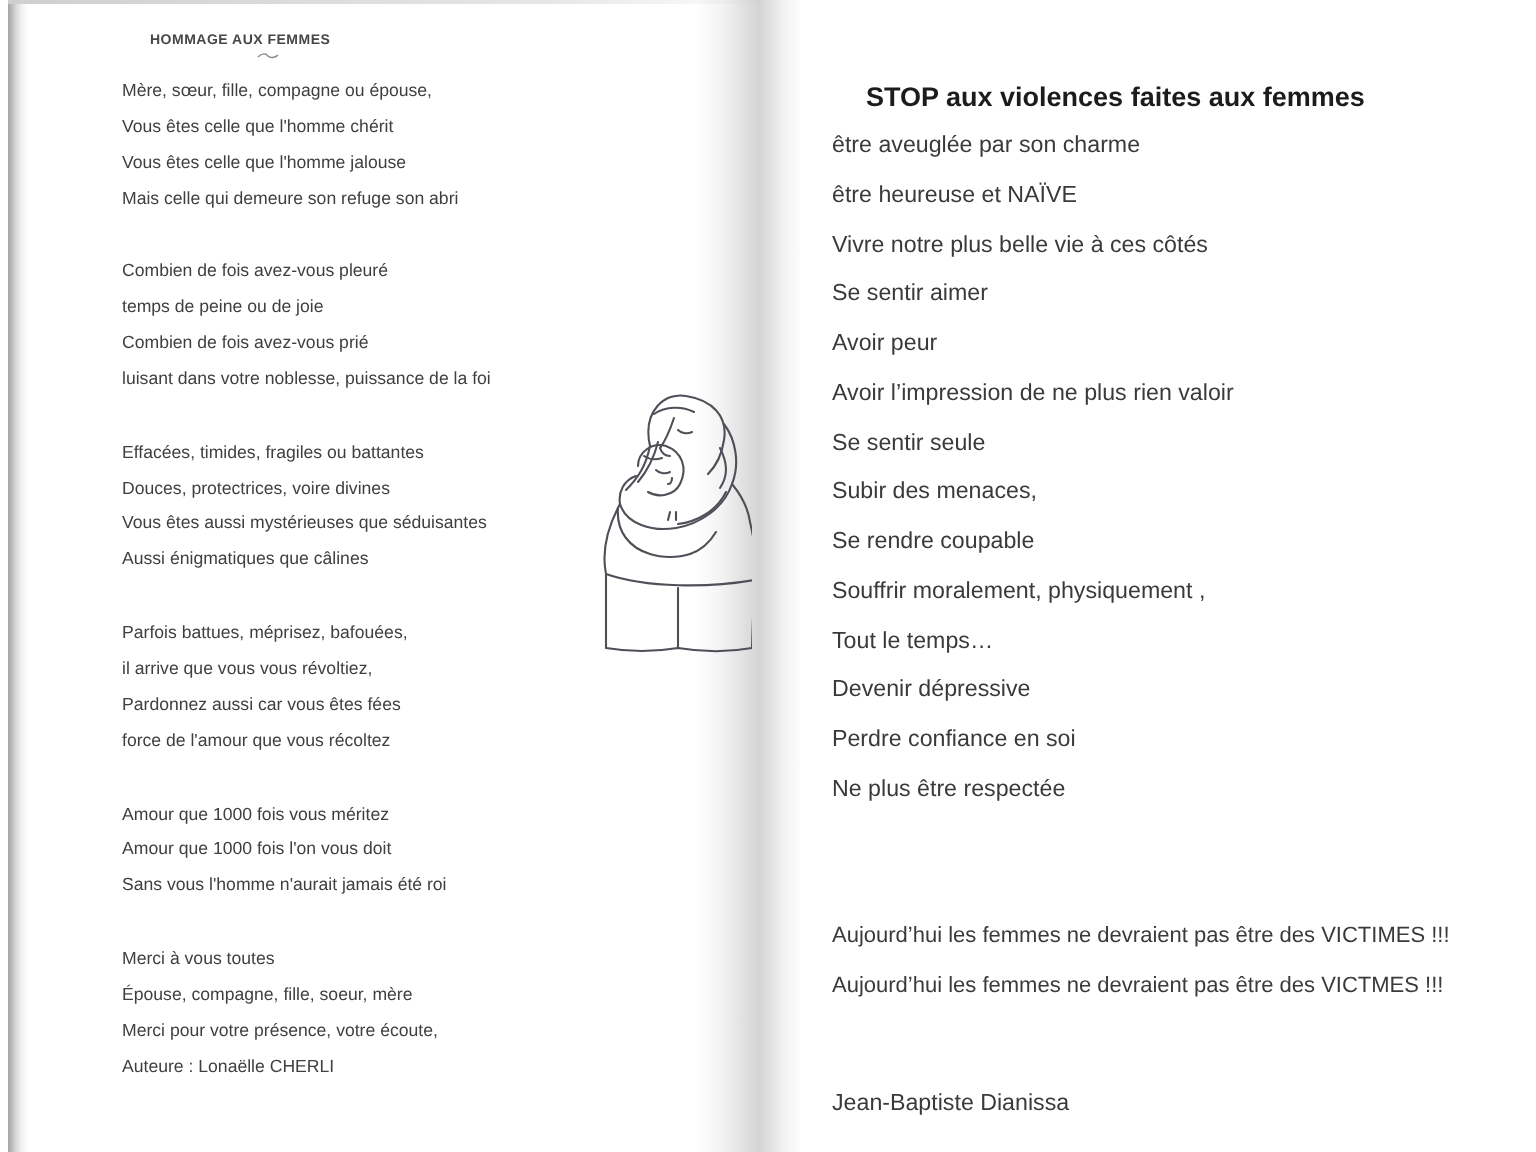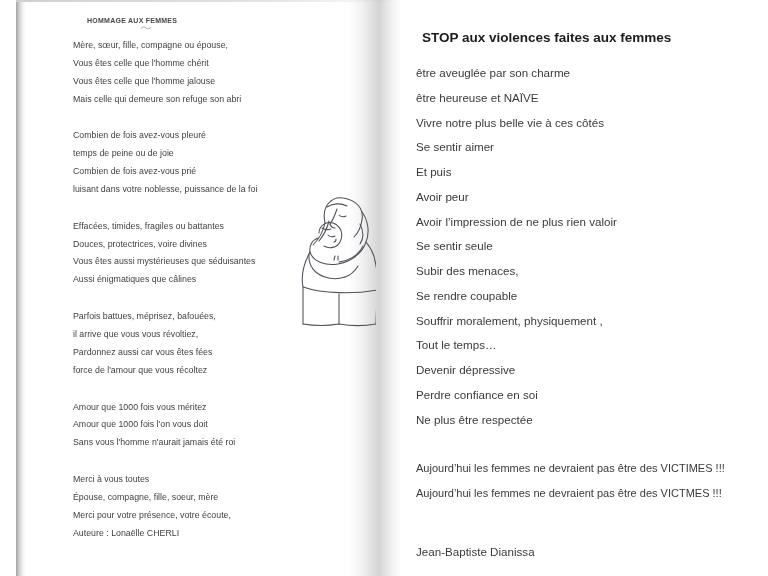--- a/index.html
+++ b/index.html
@@ -1,21 +1,21 @@
 <!DOCTYPE html>
 <html><head>
 <meta charset="utf-8">
 <style>
   html,body{margin:0;padding:0;background:#ffffff;}
   .spread{
     position:relative;width:768px;height:576px;background:#ffffff;overflow:hidden;
     font-family:"Liberation Sans",sans-serif;
   }
   
-  .page-left{position:absolute;left:16px;top:0;width:384px;height:576px;background:#ffffff;}
+  .page-left{position:absolute;left:4px;top:0;width:384px;height:576px;background:#ffffff;}
   .page-left::before{ 
     content:"";position:absolute;left:0;top:0;bottom:0;width:10px;
     background:linear-gradient(90deg,#a5a5a5 0px,#bdbdbd 2px,#d9d9d9 4px,#f2f2f2 7px,#ffffff 10px);
   }
   .page-left::after{ 
     content:"";position:absolute;left:0;top:0;right:0;height:1.5px;
     background:linear-gradient(90deg,#cfcfcf,#e6e6e6 70%,rgba(230,230,230,0));
   }
   .page-title{
     position:absolute;left:71px;top:17px;font-size:7px;letter-spacing:.25px;
@@ -34,21 +34,21 @@
       rgba(0,0,0,0.17) 58%,
       rgba(0,0,0,0.05) 82%,
       rgba(0,0,0,0) 100%);
   }
   
   .hug-art{position:absolute;left:296px;top:197px;width:80px;height:135px;z-index:3;}
   .hug-art path{fill:none;stroke:#4f4f58;stroke-width:1.05;stroke-linecap:round;stroke-linejoin:round;}
   
   .page-right{position:absolute;left:400px;top:0;width:368px;height:576px;background:#ffffff;}
   .stop-heading{
-    position:absolute;left:16px;top:24px;margin:6px;
+    position:absolute;left:16px;top:24px;margin:17px;
     font-size:13.5px;font-weight:bold;color:#1c1c1c;white-space:nowrap;
   }
   .stop-lines{position:absolute;left:16px;top:61px;font-size:11.6px;line-height:24.75px;color:#3a3a3a;}
   .stop-lines p{margin:0;white-space:nowrap;}
   .conclusion{position:absolute;left:16px;top:456px;font-size:11px;line-height:24.9px;color:#3a3a3a;}
   .conclusion p{margin:0;white-space:nowrap;}
   .signature{position:absolute;left:16px;top:544px;margin:0;font-size:11.6px;line-height:16px;color:#3a3a3a;white-space:nowrap;}
 </style>
 </head>
 <body>
@@ -133,21 +133,20 @@
     <path d="M7,127 C19,129 31,129 43,127 M43,127 C55,129 69,129 80,127"></path>
   </svg>
 
   <div class="page page-right">
     <h1 class="stop-heading">STOP aux violences faites aux femmes</h1>
     <div class="stop-lines">
         <p class="stop-line">être aveuglée par son charme</p>
         <p class="stop-line">être heureuse et NAÏVE</p>
         <p class="stop-line">Vivre notre plus belle vie à ces côtés</p>
         <p class="stop-line">Se sentir aimer</p>
-        <p class="stop-line">Et puis</p>
         <p class="stop-line">Avoir peur</p>
         <p class="stop-line">Avoir l’impression de ne plus rien valoir</p>
         <p class="stop-line">Se sentir seule</p>
         <p class="stop-line">Subir des menaces,</p>
         <p class="stop-line">Se rendre coupable</p>
         <p class="stop-line">Souffrir moralement, physiquement ,</p>
         <p class="stop-line">Tout le temps…</p>
         <p class="stop-line">Devenir dépressive</p>
         <p class="stop-line">Perdre confiance en soi</p>
         <p class="stop-line">Ne plus être respectée</p>

